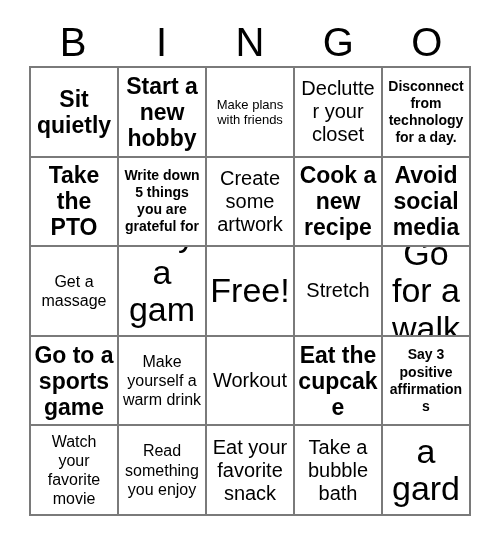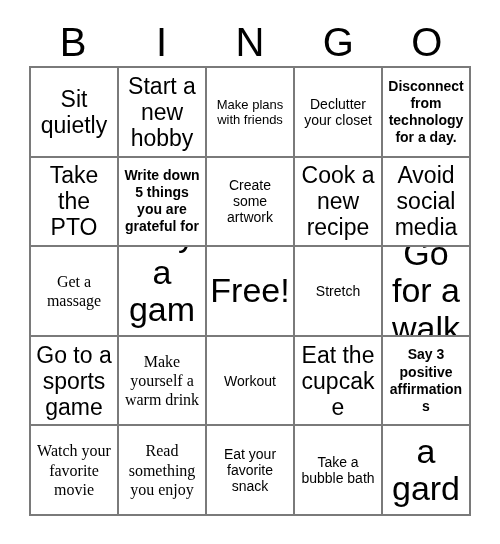--- a/index.html
+++ b/index.html
@@ -74,24 +74,24 @@
     display: block;
     width: 100%;
     text-align: center;
     line-height: 1.14;
     word-wrap: break-word;
     color: #000000;
   }
 
   
   .fs-xxl .cell-text { font-size: 34px; line-height: 1.1; }
-  .fs-xl  .cell-text { font-size: 23px; line-height: 1.13; }
-  .fs-lg  .cell-text { font-size: 14px; line-height: 1.15; }
+  .fs-xl  .cell-text { font-size: 23px; line-height: 1.13; font-weight: bold; }
+  .fs-lg  .cell-text { font-size: 20px; line-height: 1.15; }
   .fs-md  .cell-text { font-size: 13px; line-height: 1.16; }
-  .fs-sm  .cell-text { font-size: 16px; line-height: 1.2; font-family: Liberation Serif, serif; }
+  .fs-sm  .cell-text { font-size: 16px; line-height: 1.2; }
   .fs-xs  .cell-text { font-size: 14px; line-height: 1.22; font-weight: bold; }
 </style>
 </head>
 <body>
 
 <div class="card">
 
   <div class="header-row">
     <div class="header-cell">B</div>
     <div class="header-cell">I</div>

